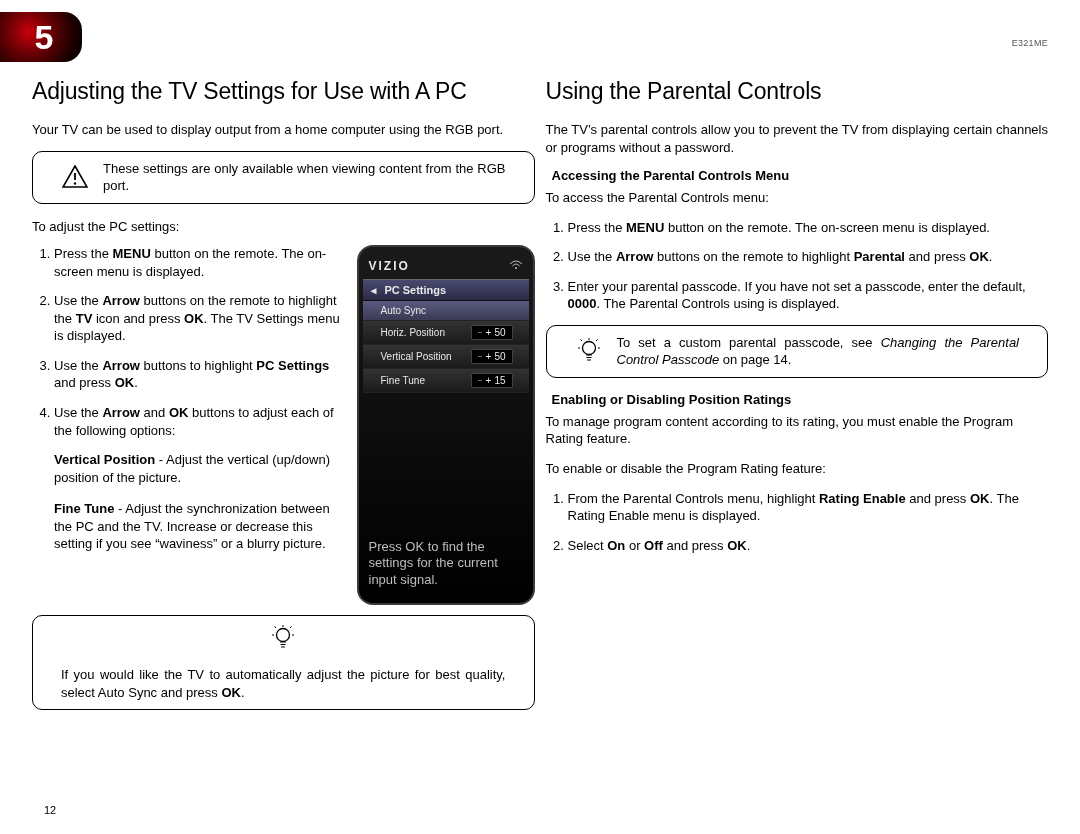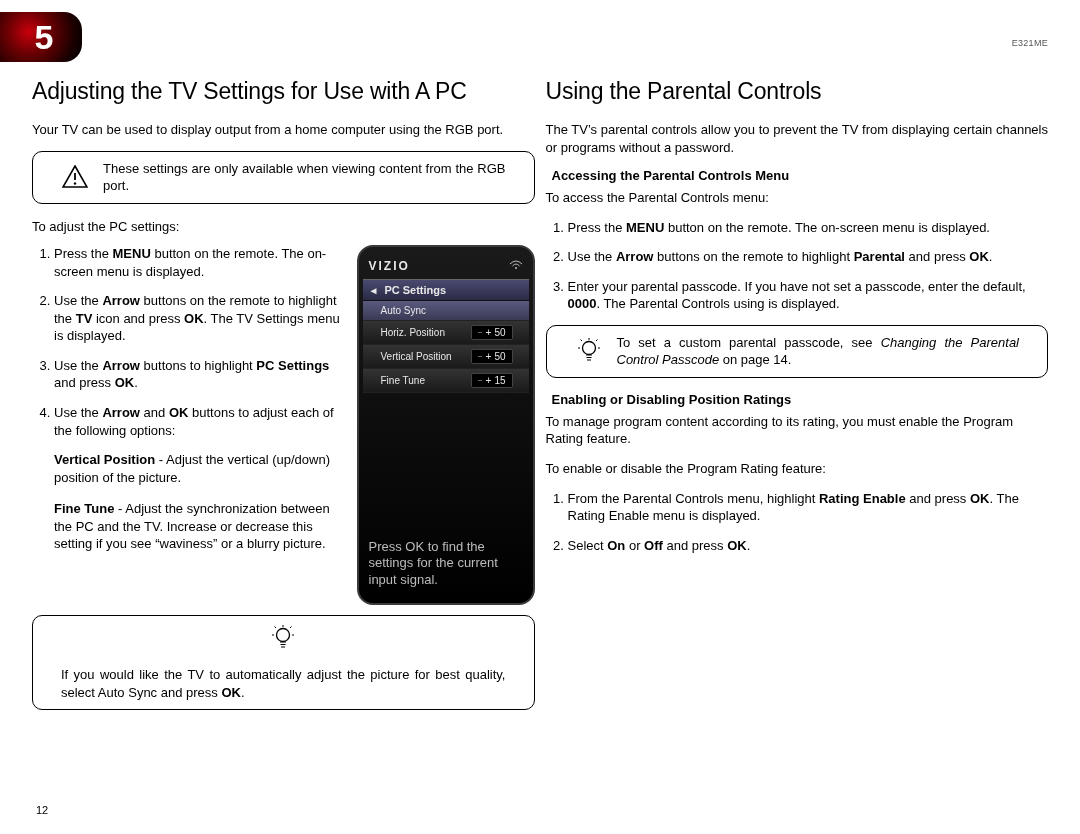--- a/index.html
+++ b/index.html
@@ -122,21 +122,21 @@
     right: 10px;
     font-size: 13px;
     line-height: 1.3;
     color: #bcbcbc;
   }
   .option-block { margin-left: 22px; margin-bottom: 14px; line-height:1.35; }
   .subhead { font-weight: bold; font-size: 13px; margin: 8px 0 6px 6px; }
   .pagenum {
     position: absolute;
     bottom: 18px;
-    left: 36px;
+    left: 44px;
     font-size: 11px;
   }
   .justify { text-align: justify; }
 </style>
 </head>
 <body>
 
 <div class="page-badge">5</div>
 <div class="model">E321ME</div>
 

